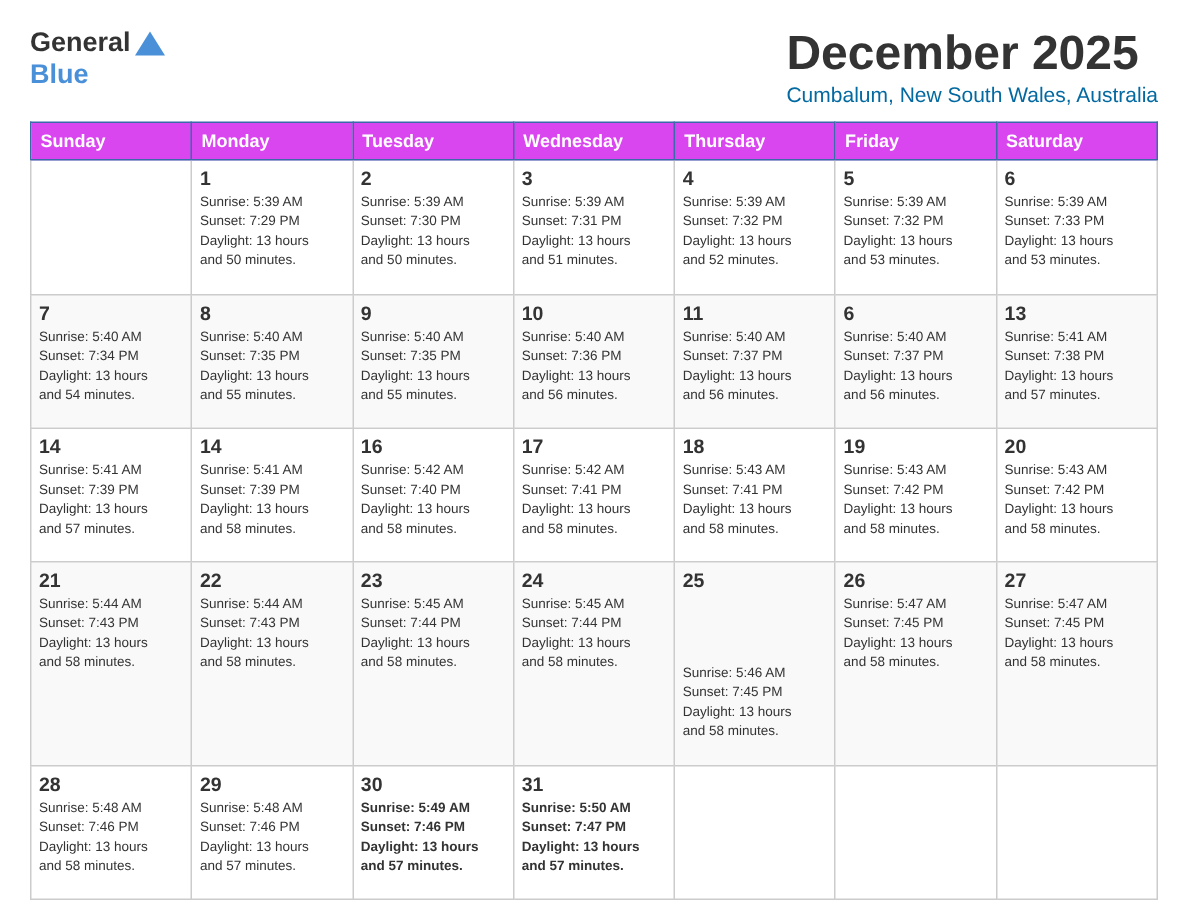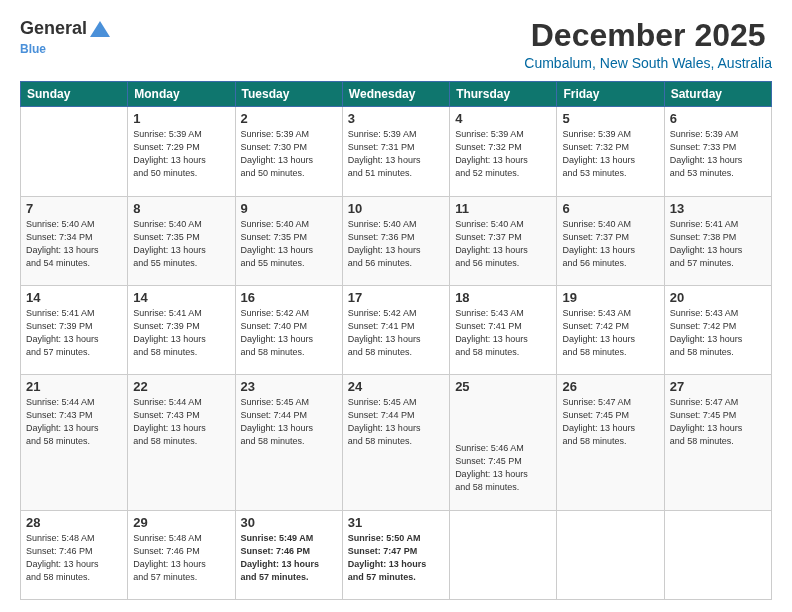--- a/index.html
+++ b/index.html
@@ -23,42 +23,42 @@
       align-items: flex-start;
       margin-bottom: 10px;
     }
     .logo {
       display: flex;
       flex-direction: column;
       align-items: flex-start;
       justify-content: center;
     }
     .title-section {
-      text-align: center;
+      text-align: left;
     }
     .month-title {
       font-size: 32px;
       font-weight: bold;
       color: #333;
       line-height: 1.1;
     }
     .subtitle {
       font-size: 14px;
       color: #0369a1;
       margin-top: 2px;
     }
     .calendar {
       flex: 1;
       border: 1px solid #ccc;
       border-collapse: collapse;
       width: 100%;
       table-layout: fixed;
     }
     .calendar th {
-      background-color: #0f766e;
+      background-color: #d946ef;
       color: white;
       text-align: left;
       padding: 5px 6px;
       font-size: 12px;
       border: 1px solid #3a6aaa;
       font-weight: bold;
     }
     .calendar td {
       border: 1px solid #ccc;
       vertical-align: top;
@@ -93,21 +93,21 @@
 <div class="page">
   <div class="header">
     <div class="logo">
   <div style="display:flex;align-items:center;">
     <span style="font-size:18px;font-weight:bold;color:#333;">General</span>
     <svg width="22" height="18" viewBox="0 0 22 18" style="margin:0 2px;">
       <polygon points="11,1 21,17 1,17" fill="#4a90d9"></polygon>
     </svg>
   </div>
   <div>
-    <span style="font-size:12px;font-weight:bold;color:#4a90d9;">Blue</span>
+    <span style="font-size:18px;font-weight:bold;color:#4a90d9;">Blue</span>
   </div>
 </div>
     <div class="title-section">
       <div class="month-title">December 2025</div>
       <div class="subtitle">Cumbalum, New South Wales, Australia</div>
     </div>
   </div>
 
   <table class="calendar">
     <thead>

